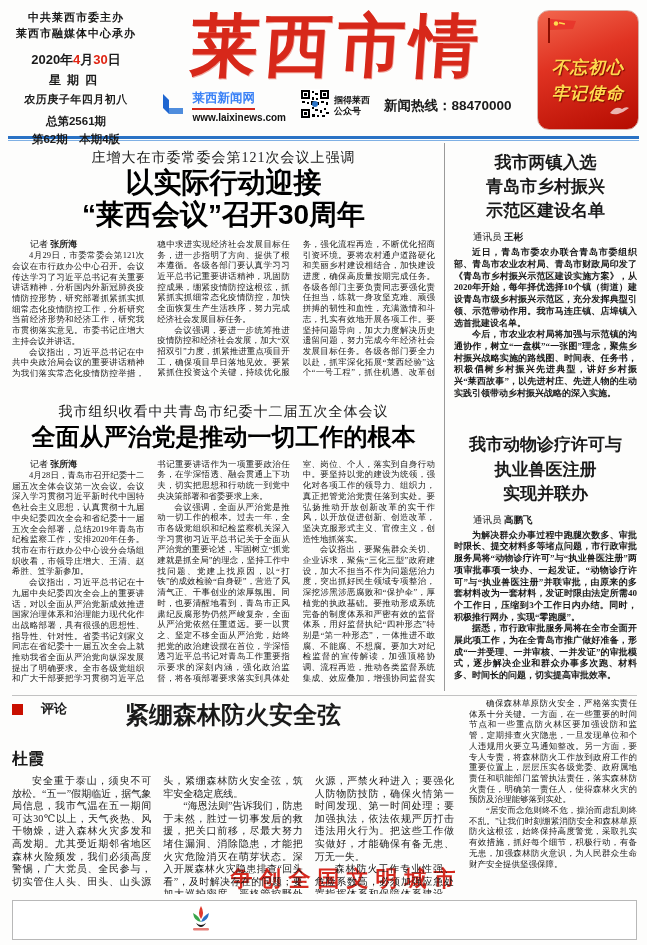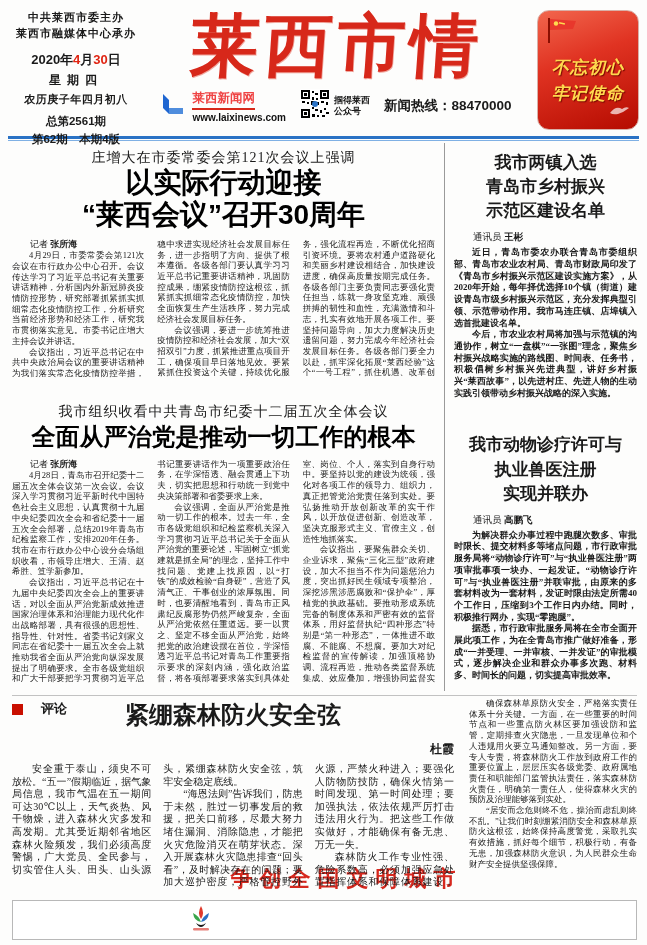--- a/index.html
+++ b/index.html
@@ -20,21 +20,21 @@
   .issue-b{font-size:11.5px;font-weight:bold;margin-top:3px;}
   .mast-center{flex:1;display:flex;flex-direction:column;align-items:center;}
   .paper-title{
     font-size:68px;line-height:1.02;font-weight:900;color:#d7281a;letter-spacing:5px;
     transform:skewX(-4deg);font-family:"Liberation Serif",serif;white-space:nowrap;margin-top:2px;
     text-shadow:1px 1px 0 #f0a79e;
   }
   .mast-sub{display:flex;align-items:center;gap:14px;margin-top:8px;}
   .site-block{display:flex;align-items:center;gap:5px;}
   .site-texts{display:flex;flex-direction:column;align-items:flex-start;}
-  .site-name{color:#ef4444;font-weight:bold;font-size:12.5px;font-family:"Liberation Sans",sans-serif;border-bottom:2px solid #d7281a;padding-bottom:1px;}
+  .site-name{color:#3b82f6;font-weight:bold;font-size:12.5px;font-family:"Liberation Sans",sans-serif;border-bottom:2px solid #d7281a;padding-bottom:1px;}
   .site-url{font-size:10px;font-weight:bold;font-family:"Liberation Sans",sans-serif;margin-top:2px;color:#111;}
   .qr-block{display:flex;align-items:center;gap:4px;}
   .qr-caption div{font-size:9px;font-weight:bold;line-height:1.25;font-family:"Liberation Sans",sans-serif;margin:0;}
   .hotline{font-size:13.5px;font-weight:bold;font-family:"Liberation Sans",sans-serif;white-space:nowrap;}
   .slogan-box{
     width:102px;height:120px;border:1px solid #d9b0a8;border-radius:12px;box-sizing:border-box;
     background:linear-gradient(160deg,#f2664d 0%,#e03322 40%,#b50b00 100%);
     position:relative;overflow:hidden;flex:none;margin-left:4px;
   }
   .slogan-text{position:absolute;left:0;right:0;top:44px;text-align:center;}
@@ -65,21 +65,21 @@
   .side-body{font-size:9px;line-height:1.3;text-align:justify;overflow:hidden;font-weight:bold;}
   .side-body-1{height:168px;}
   .side-body-2{height:188px;}
   
   .mid-rule{margin:4px 10px 2px 12px;border-top:1px solid #c2c2c2;}
   .commentary{display:flex;margin:2px 10px 0 12px;height:196px;overflow:hidden;}
   .comm-left{width:448px;padding-right:6px;box-sizing:border-box;position:relative;}
   .comm-label{position:absolute;left:0;top:2px;font-weight:bold;font-size:13px;font-family:"Liberation Sans",sans-serif;display:flex;align-items:center;gap:18px;}
   .red-sq{width:11px;height:11px;background:#c90f00;display:inline-block;}
   .comm-title{text-align:center;font-size:24px;font-weight:900;font-family:"Liberation Sans","DejaVu Sans",sans-serif;margin-top:1px;}
-  .comm-author{text-align:right;font-size:12px;font-weight:bold;margin-top:10px;}
+  .comm-author{text-align:left;font-size:16px;font-weight:bold;margin-top:18px;}
   .comm-left-body{margin-top:5px;column-count:3;column-gap:12px;font-size:10px;line-height:1.26;text-align:justify;height:138px;overflow:hidden;}
   .comm-right-body{flex:1;padding-left:9px;font-size:8.5px;line-height:1.26;text-align:justify;height:192px;overflow:hidden;}
   
   .banner{margin:6px 10px 0 12px;border:1px solid #b8b8b8;background:#fff;height:38px;display:flex;align-items:center;justify-content:center;gap:16px;}
   .banner-phrases{display:flex;gap:52px;flex-direction:column;}
   .banner-phrases span{color:#d6281e;font-weight:900;font-size:22px;letter-spacing:7px;font-family:"Liberation Serif",serif;white-space:nowrap;}
 </style>
 </head>
 <body>
 

